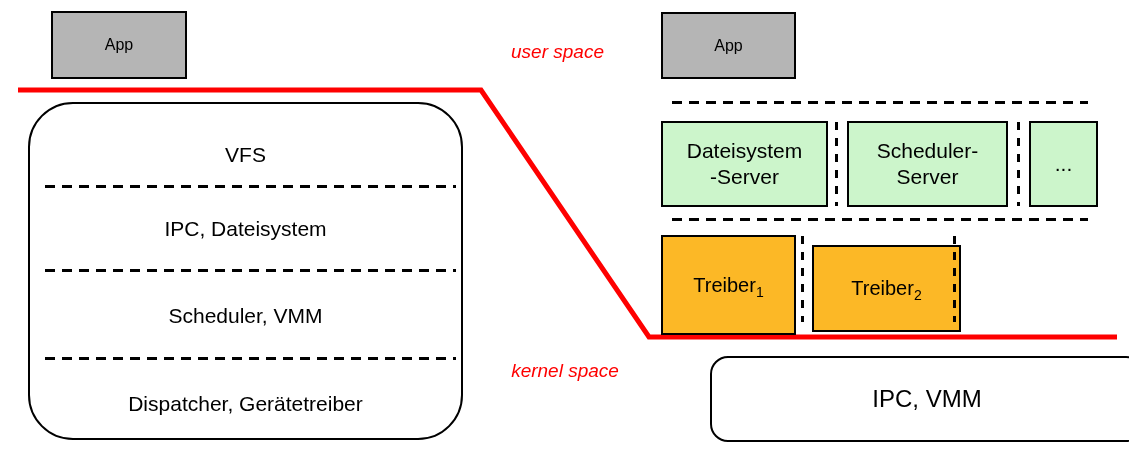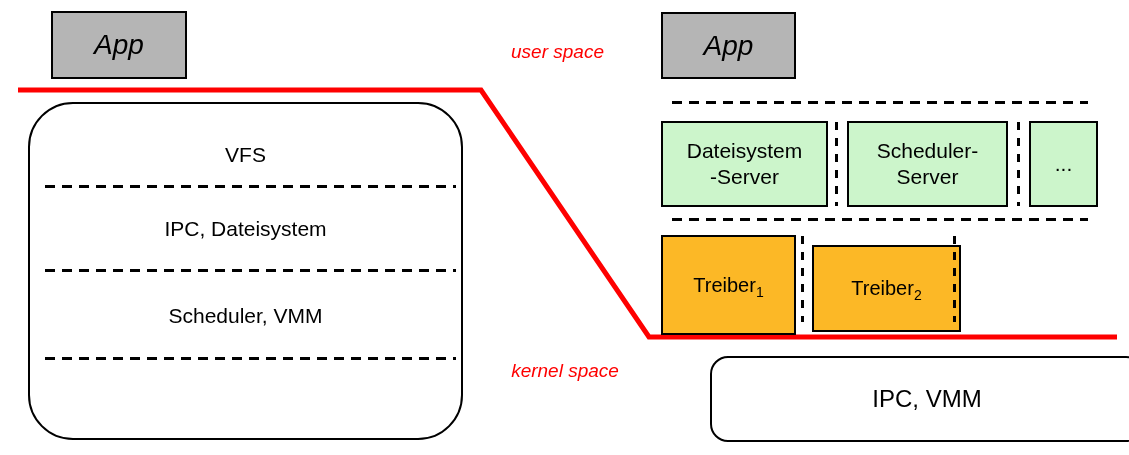--- a/index.html
+++ b/index.html
@@ -19,21 +19,21 @@
   .abs { position: absolute; box-sizing: border-box; }
 
   
   .box {
     border: 2px solid var(--line, #000);
     display: flex;
     align-items: center;
     justify-content: center;
     text-align: center;
   }
-  .app-box   { background: var(--gray, #b5b5b5); font-size: 28px; font-style: italic; }
+  .app-box   { background: var(--gray, #b5b5b5); font-size: 16px; }
   .green-box { background: var(--green, #ccf5cb); font-size: 21px; line-height: 26px; flex-direction: column; }
   .orange-box{ background: var(--orange, #fcb826); font-size: 20px; }
   .orange-box sub { font-size: 14px; line-height: 0; }
 
   .round-box {
     border: 2px solid var(--line, #000);
     background: #fff;
   }
   .monolith { border-radius: 45px; }
   .kernel-right { border-radius: 18px; display:flex; align-items:center; justify-content:center; font-size: 24px; }
@@ -81,20 +81,21 @@
     <span>App</span>
   </div>
 
   <div class="abs round-box monolith" style="left:28px; top:102px; width:435px; height:338px;">
     <div class="abs layer-label" style="top:37px;">VFS</div>
     <div class="abs hdash" style="left:15px; top:81px; width:411px;"></div>
     <div class="abs layer-label" style="top:111px;">IPC, Dateisystem</div>
     <div class="abs hdash" style="left:15px; top:165px; width:411px;"></div>
     <div class="abs layer-label" style="top:198px;">Scheduler, VMM</div>
     <div class="abs hdash" style="left:15px; top:253px; width:411px;"></div>
+    <div class="abs layer-label" style="top:286px;">Dispatcher, Gerätetreiber</div>
   </div>
 
   <div class="abs space-label" style="left:470px; top:41px; width:175px;">user space</div>
   <div class="abs space-label" style="left:470px; top:360px; width:190px;">kernel space</div>
 
   <div class="abs box app-box" style="left:661px; top:12px; width:135px; height:67px;">
     <span>App</span>
   </div>
 
   <div class="abs hdash" style="left:672px; top:101px; width:416px;"></div>

